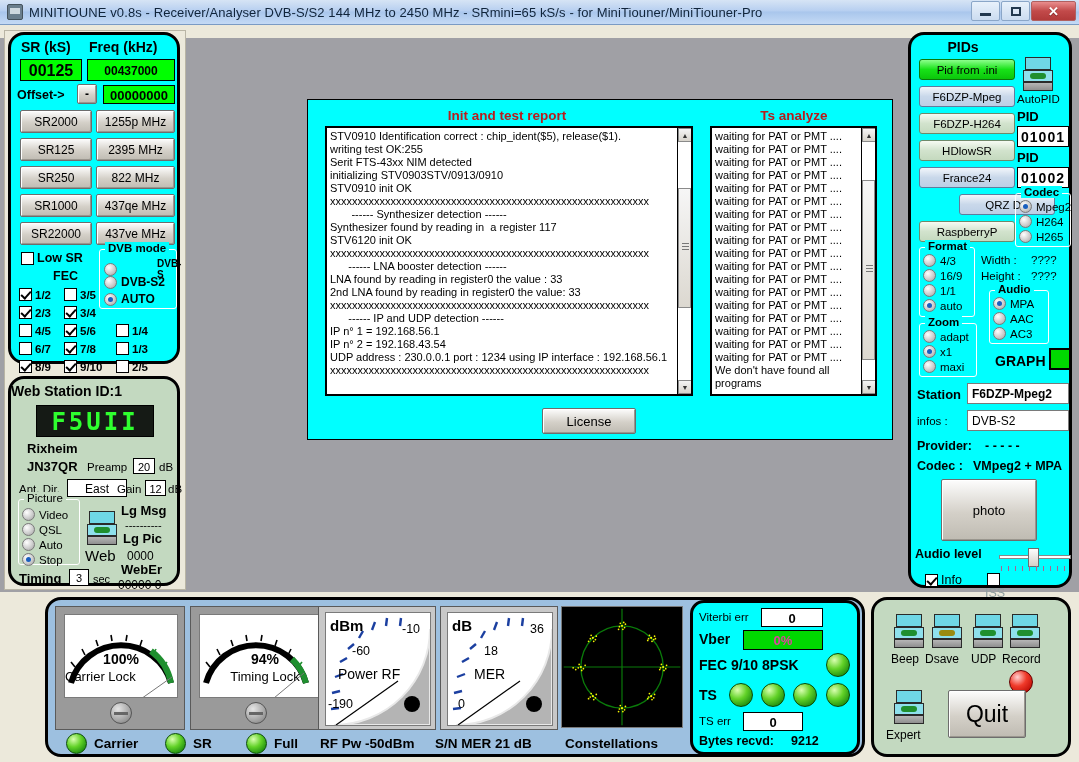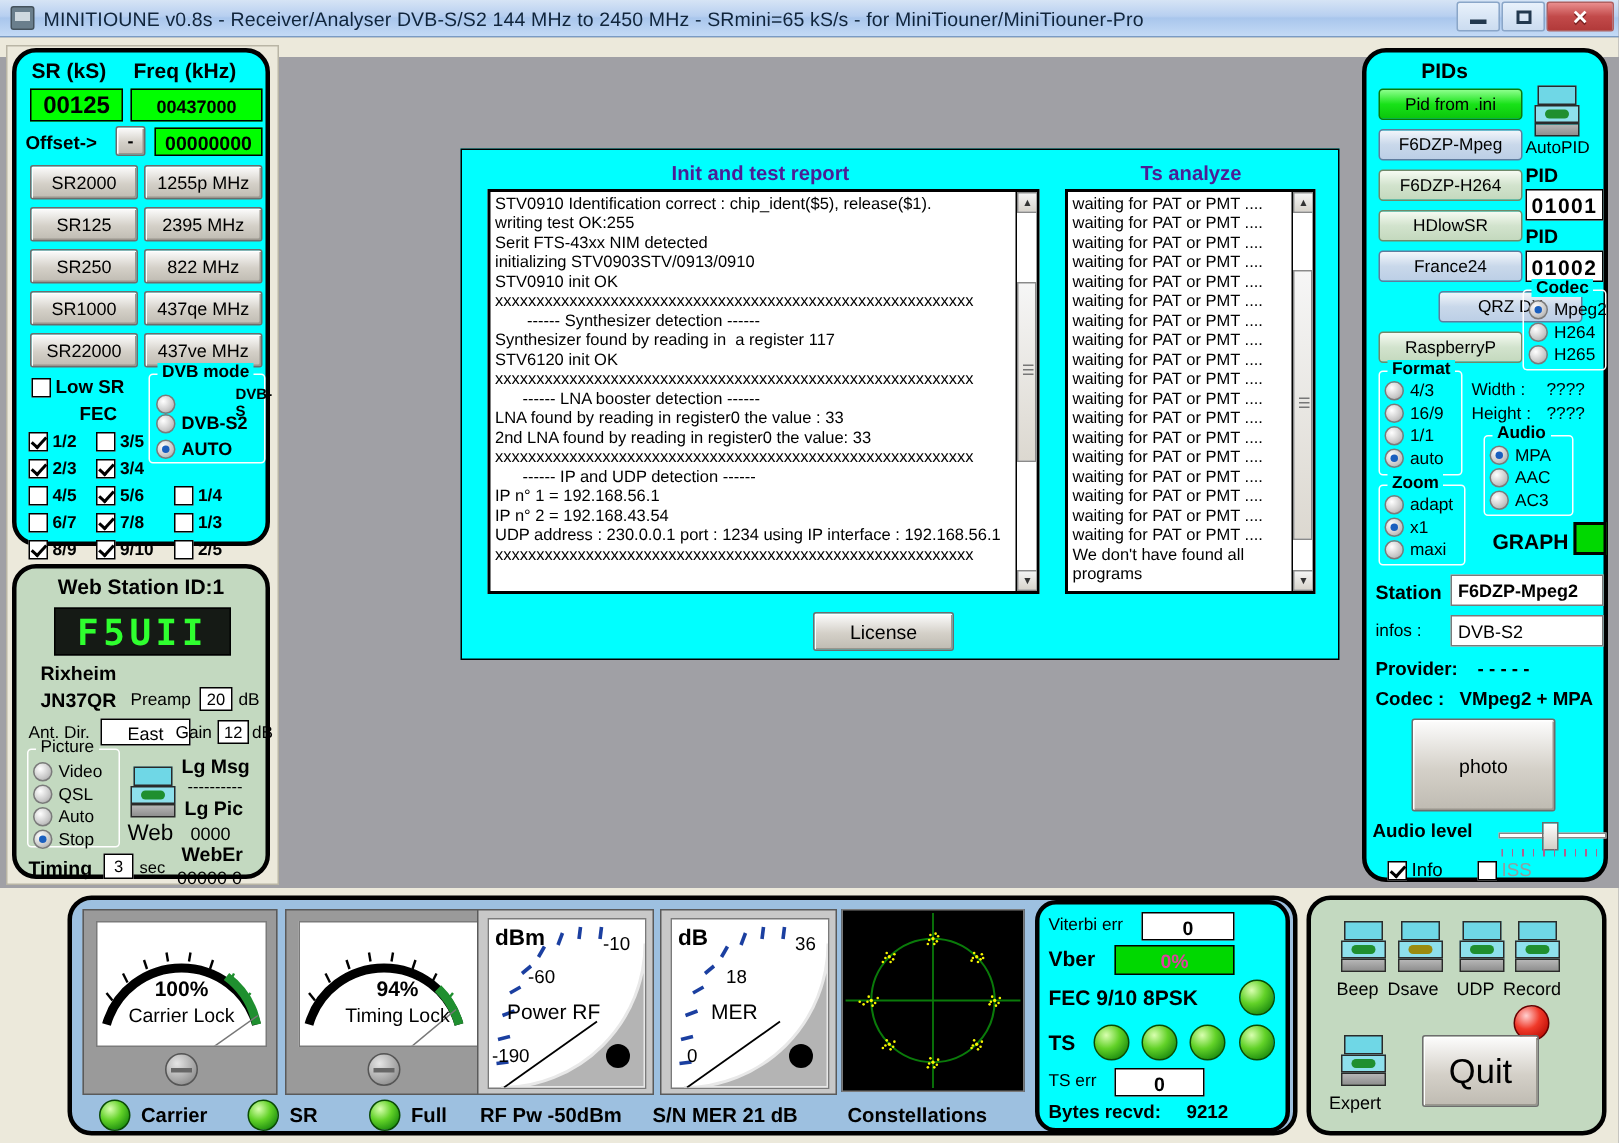--- a/index.html
+++ b/index.html
@@ -82,21 +82,21 @@
   
   #webpanel{ left:8px; top:376px; width:172px; height:210px; }
   #segdisp{ background:#151a15; border:1px solid #000; color:#2fff2f;
       font-family:"DejaVu Sans Mono", monospace; font-weight:bold; letter-spacing:3px;
       text-align:center; }
   .wfield{ background:#fff;border:1px solid #000;text-align:center;font-size:11px;}
 
   
   #centerpanel{ position:absolute; left:307px; top:99px; width:586px; height:341px;
       background:#00ffff; border:1px solid #000; }
-  .ptitle{ text-align:center;font-weight:bold;font-size:13.5px;color:#4c1d95;}
+  .ptitle{ text-align:center;font-weight:bold;font-size:13.5px;color:#b91c1c;}
   .txtbox{ background:#fff; border:2px solid #000; overflow:hidden; position:relative;}
   .txtbox .lines{ font-size:11px; line-height:13.0px; color:#000; padding:2px 3px;
       font-family:"Liberation Sans",sans-serif; white-space:pre;}
   .sbar{ position:absolute; right:0; top:0; width:14px; bottom:0; background:#fff;
       border-left:1px solid #000; }
   .sbtn{ width:14px;height:14px;background:linear-gradient(#f4f4f4,#d8d4cc);
       border:1px solid #8a8a8a; display:flex;align-items:center;justify-content:center;
       font-size:7px; color:#333;}
   .sthumb{ position:absolute; left:0; width:13px; background:linear-gradient(#f6f6f6,#dcd8d0);
       border:1px solid #8a8a8a;}
@@ -274,21 +274,21 @@
     <span class="cb"></span>
       <span>1/3</span>
     </div>
   <div class="cbrow" style="position:absolute;left:105px;top:325px;">
     <span class="cb"></span>
       <span>2/5</span>
     </div>
 </div>
 
 <div class="panel green" id="webpanel">
-  <div style="position:absolute;left:0;top:4px;width:100%;text-align:center;font-size:14px;font-weight:bold;">Web Station ID:1</div>
+  <div style="position:absolute;left:0;top:4px;width:100%;font-size:14px;font-weight:bold;">Web Station ID:1</div>
   <div id="segdisp" style="position:absolute;left:25px;top:26px;width:118px;height:32px;line-height:32px;font-size:24px;">F5UII</div>
   <div style="position:absolute;left:16px;top:62px;font-size:13px;font-weight:bold;">Rixheim</div>
   <div style="position:absolute;left:16px;top:80px;font-size:13px;font-weight:bold;">JN37QR</div>
   <div style="position:absolute;left:76px;top:82px;font-size:11.5px;">Preamp</div>
   <div class="wfield" style="position:absolute;left:122px;top:79px;width:22px;height:16px;line-height:16px;">20</div>
   <div style="position:absolute;left:148px;top:82px;font-size:11.5px;">dB</div>
 
   <div style="position:absolute;left:8px;top:104px;font-size:11.5px;">Ant. Dir.</div>
   <div class="wfield" style="position:absolute;left:56px;top:100px;width:60px;height:18px;line-height:18px;font-size:12px;">East</div>
   <div style="position:absolute;left:106px;top:104px;font-size:11.5px;">Gain</div>
@@ -518,21 +518,21 @@
     <div style="position:absolute;left:28px;top:-8px;width:11px;height:19px;
                 background:linear-gradient(#fdfdfd,#d4d0c8); border:1px solid #6d6d6d;"></div>
   </div>
   <div style="position:absolute;left:90px;top:531px;width:68px;height:5px;
       background:repeating-linear-gradient(to right,#b06090 0 1px,transparent 1px 7px);"></div>
 
   <div class="cbrow" style="position:absolute;left:14px;top:538px;">
     <span class="cb on"></span>
     <span style="font-size:12.5px;font-weight:normal;">Info</span>
   </div>
-  <div class="cbrow" style="position:absolute;left:74px;top:538px;">
+  <div class="cbrow" style="position:absolute;left:74px;top:538px;flex-direction:column;">
     <span class="cb"></span>
     <span style="font-size:12.5px;font-weight:normal;color:#8f9f9f;">ISS</span>
   </div>
 </div>
 
 <div id="bottombar">
 
   <div class="meterbox" style="left:7px;top:6px;width:130px;height:124px;">
     <div class="meterface" style="left:8px;top:7px;width:114px;height:84px;">
       <svg width="112" height="82" viewBox="0 0 112 82" style="position:absolute;left:0;top:0;">
@@ -546,21 +546,21 @@
           <line x1="61" y1="26" x2="62" y2="20"></line>
             <line x1="75" y1="31" x2="77" y2="25"></line>
         </g>
         <g stroke="#1f8f2f" stroke-width="1.6">
           <line x1="88" y1="40" x2="91" y2="34"></line>
             <line x1="98" y1="52" x2="102" y2="47"></line>
         </g>
         <line x1="56" y1="98" x2="107" y2="62" stroke="#777" stroke-width="1"></line>
       </svg>
       <div style="position:absolute;left:0;top:36px;width:100%;text-align:center;font-size:14px;font-weight:bold;color:#000;">100%</div>
-      <div style="position:absolute;left:0;top:54px;width:100%;text-align:center;font-size:13px;color:#000;">Carrier Lock</div>
+      <div style="position:absolute;left:0;top:54px;width:100%;font-size:13px;color:#000;">Carrier Lock</div>
     </div>
     <div class="knob" style="left:54px;top:95px;"></div>
   </div>
 
   <div class="meterbox" style="left:142px;top:6px;width:130px;height:124px;">
     <div class="meterface" style="left:8px;top:7px;width:132px;height:84px;">
       <svg width="112" height="82" viewBox="0 0 112 82" style="position:absolute;left:0;top:0;">
         <path d="M 6 68 A 52 52 0 0 1 106 68" fill="none" stroke="#000" stroke-width="6"></path>
         <path d="M 92 44 A 52 52 0 0 1 106 68" fill="none" stroke="#1f8f2f" stroke-width="6"></path>
         <g stroke="#000" stroke-width="1.6">

